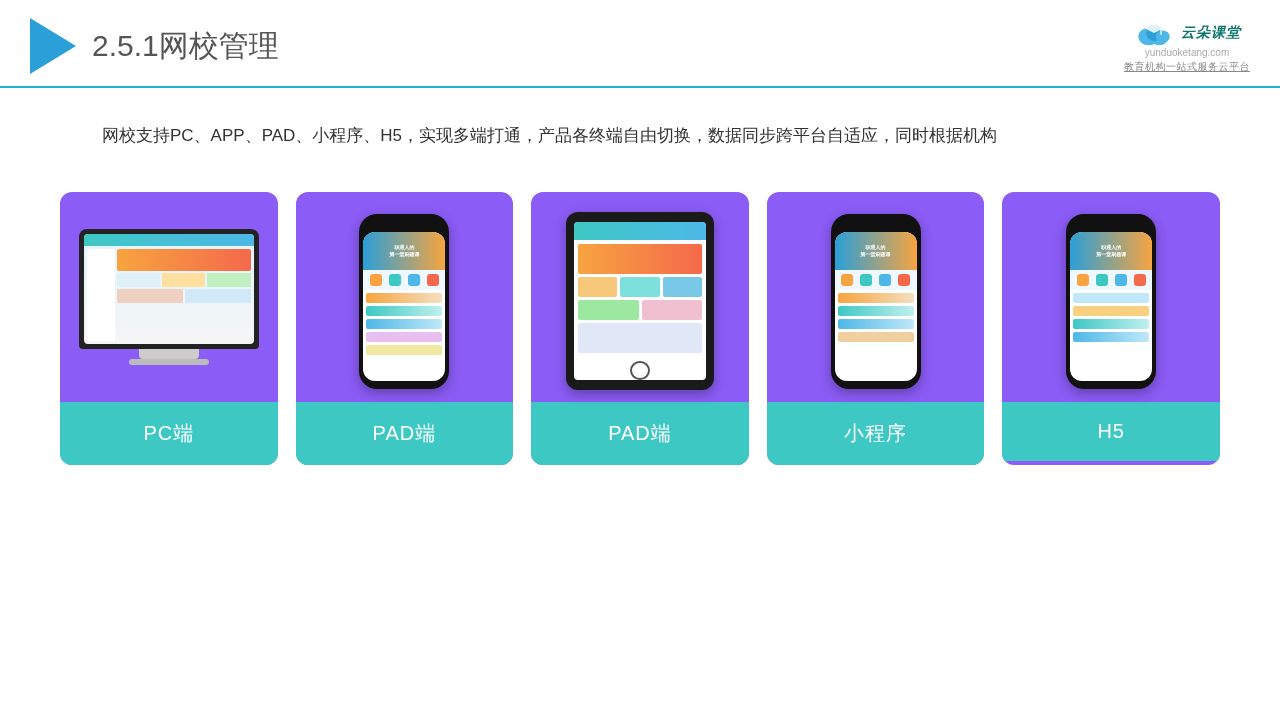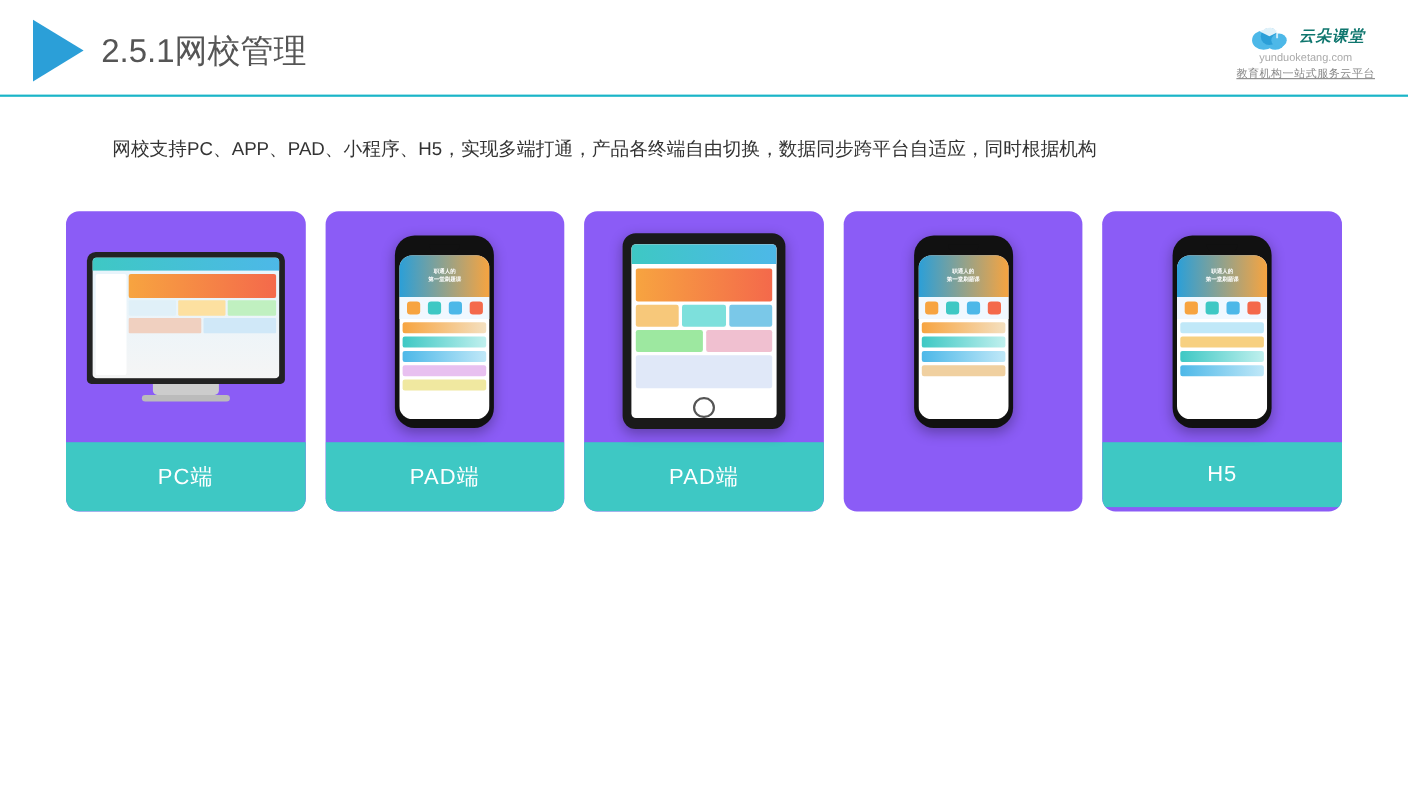--- a/index.html
+++ b/index.html
@@ -480,20 +480,21 @@
             <div class="phone-list">
               <div class="phone-list-item"></div>
               <div class="phone-list-item green"></div>
               <div class="phone-list-item blue"></div>
               <div class="phone-list-item" style="background:#f0d0a0;"></div>
             </div>
           </div>
         </div>
       </div>
     </div>
+    <div class="card-label">小程序</div>
   </div>
 
   <div class="card">
     <div class="card-image-area">
       <div class="phone-mockup">
         <div class="phone-notch"></div>
         <div class="phone-screen">
           <div class="phone-screen-content">
             <div class="phone-top-banner">
               <div class="phone-banner-text">职通人的<br>第一堂刷题课</div>

